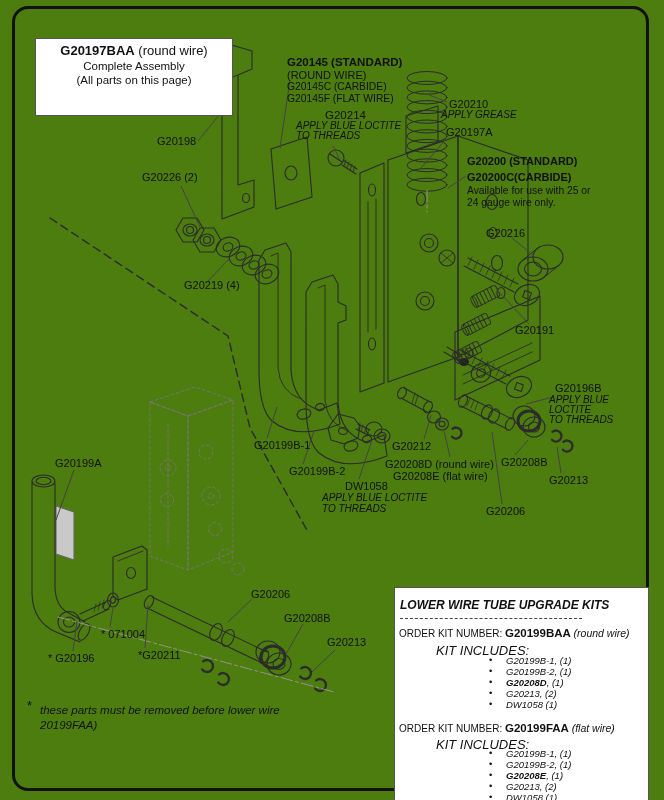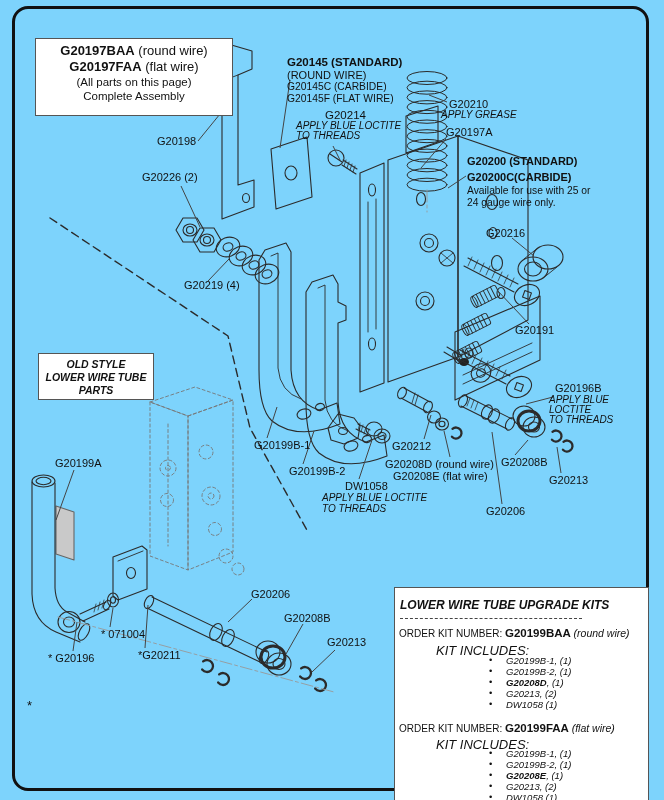--- a/index.html
+++ b/index.html
@@ -1,16 +1,16 @@
 <!DOCTYPE html>
 <html><head>
 <meta charset="utf-8">
 <style>
   html,body{margin:0;padding:0;background:#fff;}
-  #screen{position:relative;width:664px;height:800px;background:#7dd3fc;overflow:hidden;
+  #screen{position:relative;width:664px;height:800px;background:#4d7c0f;overflow:hidden;
           font-family:"Liberation Sans","DejaVu Sans",sans-serif;color:#111;}
   #pageborder{position:absolute;left:12px;top:6px;width:631px;height:779px;
               border:3px solid #111;border-radius:16px;}
   svg{position:absolute;left:0;top:0;}
   .lbl{position:absolute;font-size:11px;line-height:1.12;white-space:nowrap;color:#111;}
   .note{font-style:italic;font-size:10px;}
   .b{font-weight:bold;}
   .sz10{font-size:10.3px;}
   
   .abox{position:absolute;left:35px;top:38px;width:196px;height:72px;border:1.5px solid #555;
@@ -324,23 +324,22 @@
       <line x1="110" y1="627" x2="113" y2="608"></line>
       <line x1="145" y1="648" x2="148" y2="605"></line>
       <line x1="252" y1="599" x2="228" y2="622"></line>
       <line x1="303" y1="624" x2="286" y2="654"></line>
       <line x1="335" y1="650" x2="312" y2="672"></line>
     </g>
   </svg>
 
   <div class="abox">
     <div class="l12"><span class="b">G20197BAA</span><span> (round wire)</span></div>
-    <div class="l12"><span class="b">G20197FAA</span><span> (flat wire)</span></div>
+    <div class="l11">Complete Assembly</div>
     <div class="l11">(All parts on this page)</div>
-    <div class="l11">Complete Assembly</div>
   </div>
 
   <div class="lbl" style="left:287px;top:56px;width:176px;">
     <div class="b" style="font-size:11.5px">G20145 (STANDARD)</div>
     <div style="font-size:11px">(ROUND WIRE)</div>
     <div class="sz10">G20145C (CARBIDE)</div>
     <div class="sz10">G20145F (FLAT WIRE)</div>
   </div>
   <div class="lbl" style="left:325px;top:109px;font-size:11.5px">G20214</div>
   <div class="lbl note" style="left:296px;top:120px">APPLY BLUE LOCTITE</div>
@@ -360,25 +359,20 @@
 
   <div class="lbl" style="left:555px;top:382px">G20196B</div>
   <div class="lbl note" style="left:549px;top:394px">APPLY BLUE</div>
   <div class="lbl note" style="left:549px;top:404px">LOCTITE</div>
   <div class="lbl note" style="left:549px;top:414px">TO THREADS</div>
 
   <div class="lbl" style="left:157px;top:135px">G20198</div>
   <div class="lbl" style="left:142px;top:171px">G20226 (2)</div>
   <div class="lbl" style="left:184px;top:279px">G20219 (4)</div>
 
-  <div class="obox">
-    <div>OLD STYLE</div>
-    <div>LOWER WIRE TUBE</div>
-    <div>PARTS</div>
-  </div>
 
   <div class="lbl" style="left:254px;top:439px">G20199B-1</div>
   <div class="lbl" style="left:289px;top:465px">G20199B-2</div>
   <div class="lbl" style="left:345px;top:480px">DW1058</div>
   <div class="lbl note" style="left:322px;top:492px">APPLY BLUE LOCTITE</div>
   <div class="lbl note" style="left:322px;top:503px">TO THREADS</div>
   <div class="lbl" style="left:392px;top:440px">G20212</div>
   <div class="lbl" style="left:385px;top:458px">G20208D (round wire)</div>
   <div class="lbl" style="left:393px;top:470px">G20208E (flat wire)</div>
   <div class="lbl" style="left:501px;top:456px">G20208B</div>
@@ -388,20 +382,22 @@
   <div class="lbl" style="left:55px;top:457px">G20199A</div>
   <div class="lbl" style="left:48px;top:652px">* G20196</div>
   <div class="lbl" style="left:101px;top:628px">* 071004</div>
   <div class="lbl" style="left:138px;top:649px">*G20211</div>
   <div class="lbl" style="left:251px;top:588px">G20206</div>
   <div class="lbl" style="left:284px;top:612px">G20208B</div>
   <div class="lbl" style="left:327px;top:636px">G20213</div>
 
   <div class="fstar">*</div>
   <div class="fnote">
+    <div>these parts must be removed before lower wire</div>
+    <div>20199FAA)</div>
   </div>
 
   <div class="kbox">
     <div class="ktitle">LOWER WIRE TUBE UPGRADE KITS</div>
     <div class="kdiv"></div>
 
     <div class="korder" style="left:4px;top:39px">
       <span>ORDER KIT NUMBER:</span>
       <span class="knum">G20199BAA</span>
       <span class="kwire">(round wire)</span>

